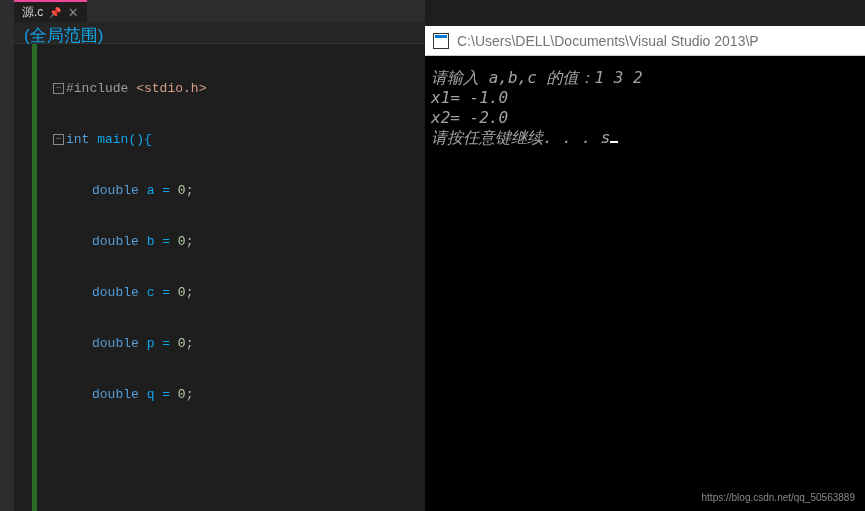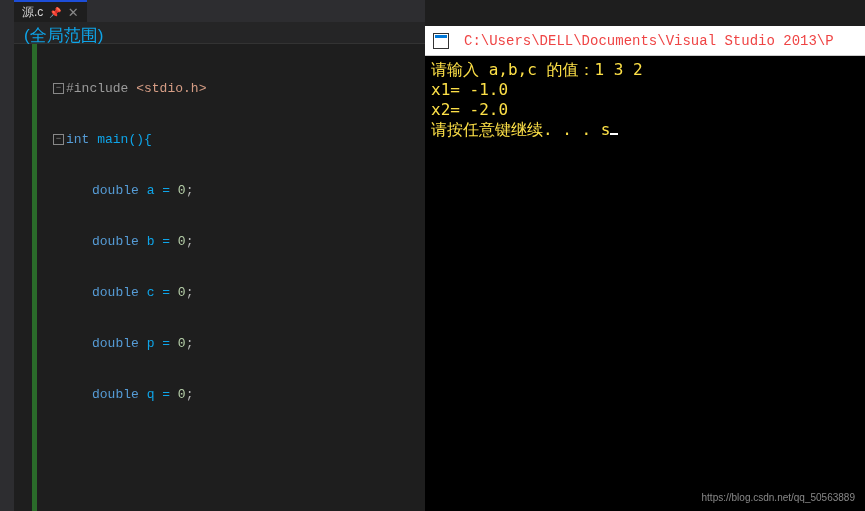--- a/index.html
+++ b/index.html
@@ -44,21 +44,21 @@
       padding: 0 8px;
       background: #1e1e1e;
       color: #d4d4d4;
       font-size: 12px;
       font-family: "Segoe UI", sans-serif;
       display: flex;
       align-items: center;
       gap: 6px;
       border-top: 2px solid transparent;
     }
-    .tab.active { border-top: 2px solid #1d4ed8; }
+    .tab.active { border-top: 2px solid #ec4899; }
     .tab-pin { color: #888; font-size: 10px; }
     .tab-close { color: #888; font-size: 13px; cursor: pointer; }
     .scope-bar {
       position: absolute;
       left: 14px;
       top: 22px;
       height: 22px;
       width: 411px;
       background: #252526;
       color: #0ea5e9;
@@ -118,50 +118,51 @@
       height: 455px;
       background: #000;
     }
     .console-titlebar {
       position: absolute;
       left: 425px;
       top: 26px;
       width: 440px;
       height: 30px;
       background: #fff;
-      color: #ef4444;
-      font-family: Liberation Mono, monospace;
+      color: #737373;
+      font-family: Liberation Sans, sans-serif;
       font-size: 14px;
       padding: 5px 8px;
       display: flex;
       align-items: center;
-      gap: 15px;
+      gap: 8px;
       border-bottom: 1px solid #ccc;
     }
     .console-icon {
       width: 16px;
       height: 16px;
       border: 1px solid #333;
       display: inline-block;
       position: relative;
     }
     .console-icon::after {
       content: "";
       position: absolute;
       left: 1px; top: 1px;
       width: 12px; height: 3px;
       background: #0078d7;
     }
     .console-content {
-      padding: 4px 6px;
-      color: #fde047;
+      padding: 12px 6px;
+      color: #a3a3a3;
       font-family: "SimSun", "NSimSun", monospace;
       font-size: 16px;
       line-height: 20px;
       white-space: pre;
+      font-style: italic;
     }
     .cursor {
       display: inline-block;
       border-bottom: 2px solid #fff;
       width: 8px;
     }
     .watermark {
       position: absolute;
       right: 10px;
       bottom: 8px;

